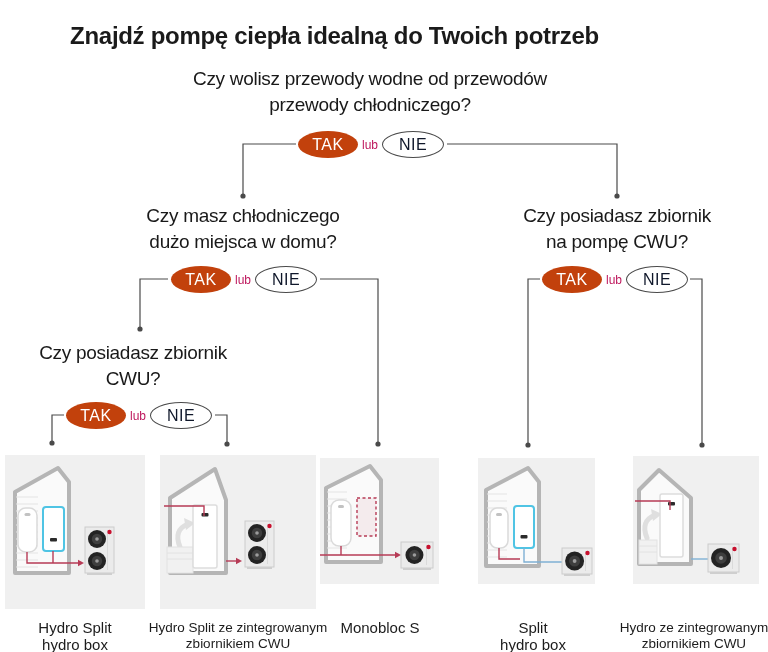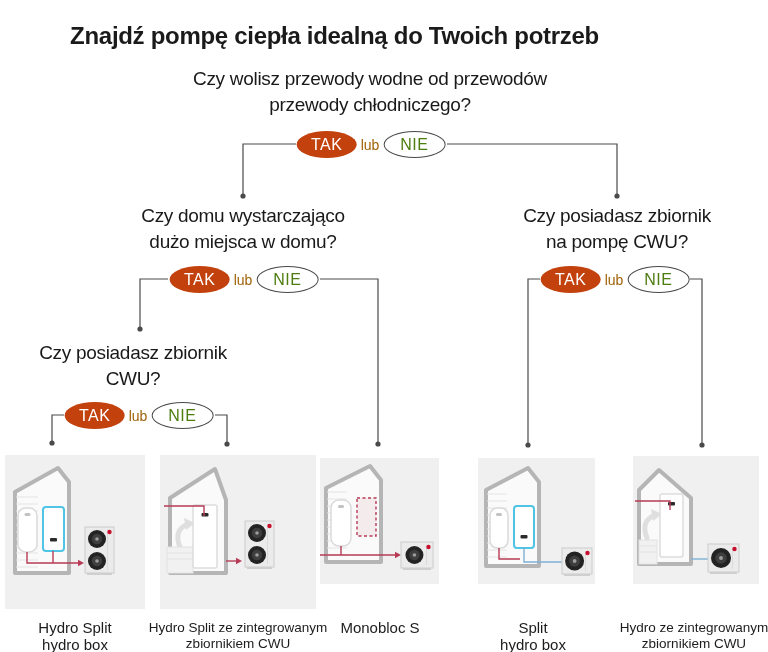--- a/index.html
+++ b/index.html
@@ -9,22 +9,22 @@
          font-size:24px;font-weight:700;letter-spacing:-0.3px;}
   .connectors{position:absolute;left:0;top:0;pointer-events:none;}
   .question{position:absolute;transform:translateX(-50%);text-align:center;
             font-size:19px;line-height:26px;letter-spacing:-0.3px;color:#191919;}
   .question div{white-space:nowrap;}
   .pill-row{position:absolute;transform:translateX(-50%);display:flex;align-items:center;gap:3px;z-index:2;}
   .pill{box-sizing:border-box;width:60px;height:27px;border-radius:50%;
         display:flex;align-items:center;justify-content:center;
         font-size:16px;letter-spacing:0.5px;cursor:pointer;}
   .pill.tak{background:#c2410c;color:#ffffff;}
-  .pill.nie{width:62px;background:#ffffff;border:1.6px solid #4a4a4a;color:#4d7c0f;}
-  .lub{font-size:14px;color:#a16207;padding:0 1px;}
+  .pill.nie{width:62px;background:#ffffff;border:1.6px solid #4a4a4a;color:#0f172a;}
+  .lub{font-size:12px;color:#be185d;padding:0 1px;}
   .product{position:absolute;margin:0;background:#f0f0f0;}
   .illus{width:100%;height:100%;}
   .illus svg{display:block;width:100%;height:100%;}
   .plabel{position:absolute;transform:translateX(-50%);text-align:center;
           font-size:15px;line-height:17px;color:#1c1c1c;}
   .plabel.sm{font-size:13.5px;line-height:16px;}
   .plabel div{white-space:nowrap;}
 </style>
 </head>
 <body>
@@ -54,21 +54,21 @@
       <circle cx="528" cy="445" r="2.6"></circle>
         <circle cx="702" cy="445" r="2.6"></circle>
     </g>
   </svg>
 
   <div class="question" style="left:370px;top:66px">
     <div>Czy wolisz przewody wodne od przewodów</div>
     <div>przewody chłodniczego?</div>
   </div>
   <div class="question" style="left:243px;top:203px">
-    <div>Czy domu wystarczająco</div>
+    <div>Czy masz chłodniczego</div>
     <div>dużo miejsca w domu?</div>
   </div>
   <div class="question" style="left:617px;top:203px">
     <div>Czy posiadasz zbiornik</div>
     <div>na pompę CWU?</div>
   </div>
   <div class="question" style="left:133px;top:340px">
     <div>Czy posiadasz zbiornik</div>
     <div>CWU?</div>
   </div>

